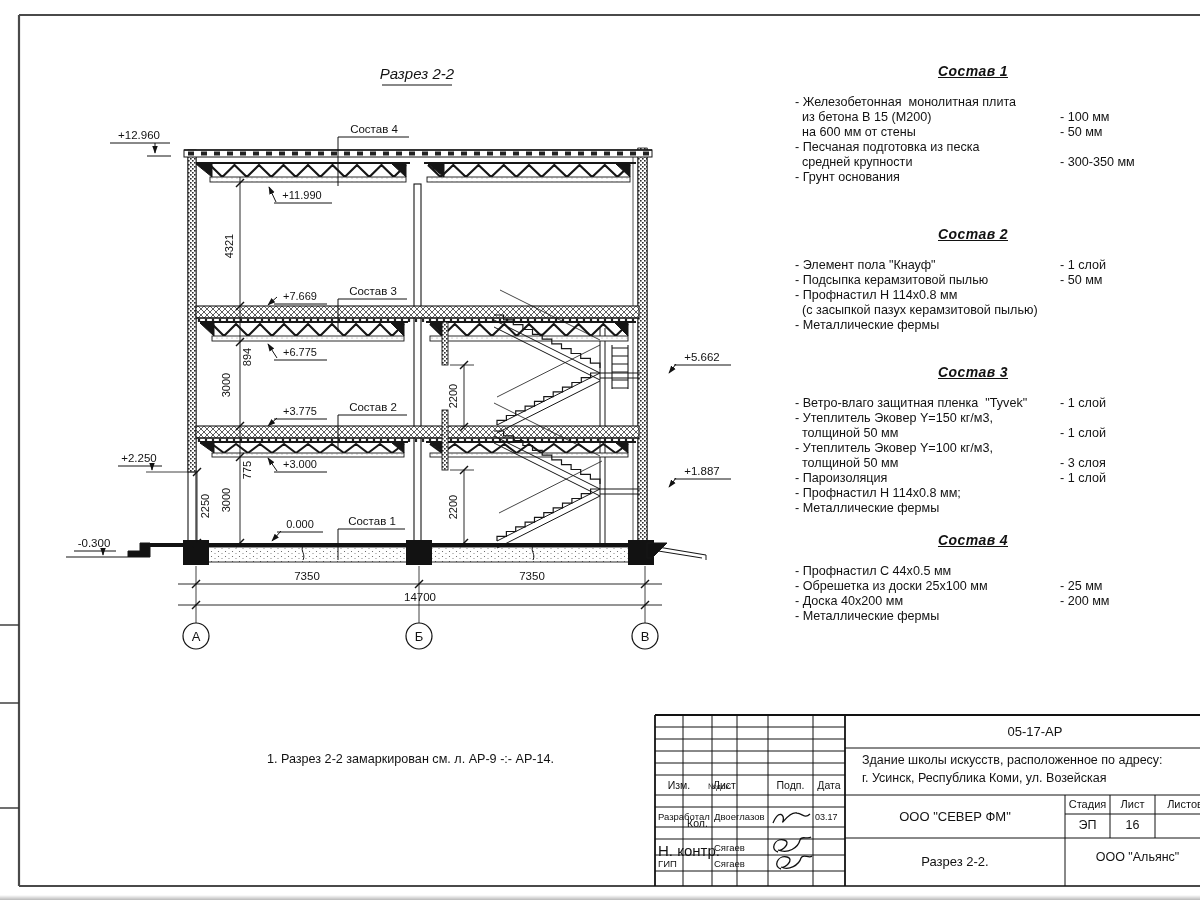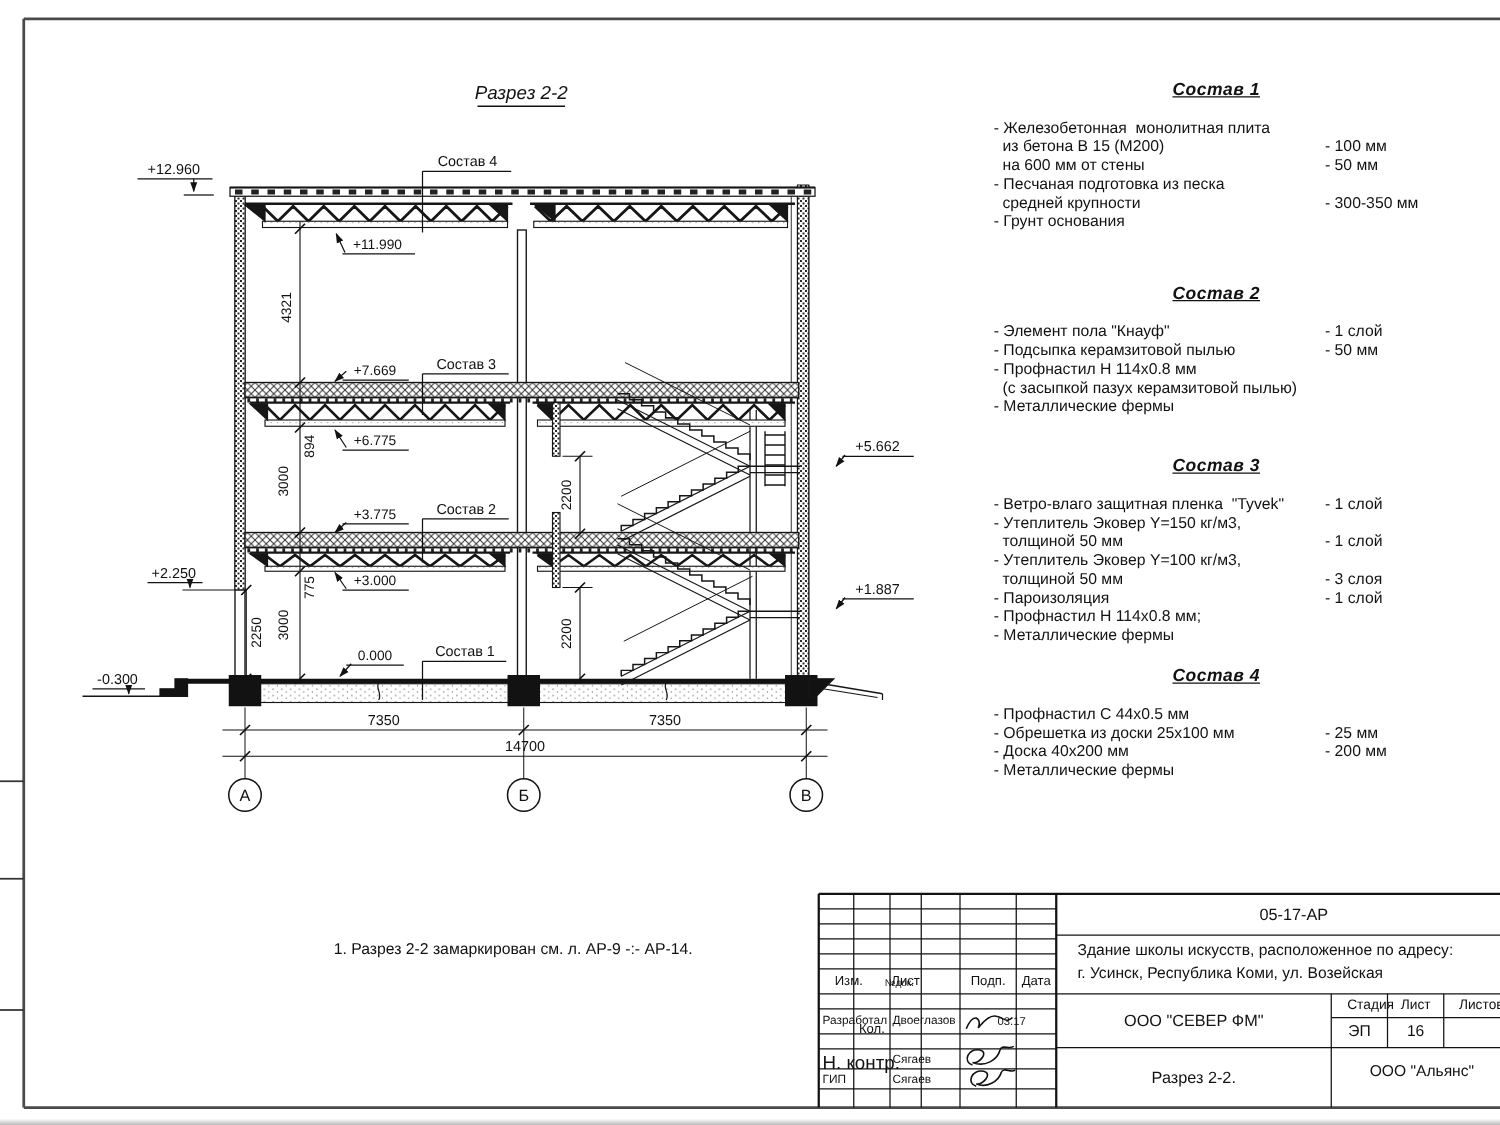--- a/index.html
+++ b/index.html
@@ -466,31 +466,31 @@
 
 <div class="tb c" style="left:655px;top:779px;width:48px;font-size:10.5px">Изм.</div>
 <div class="tb c" style="left:683px;top:817px;width:29px;font-size:10.5px">Кол.</div>
 <div class="tb c" style="left:712px;top:779px;width:25px;font-size:10.5px">Лист</div>
 <div class="tb c" style="left:704px;top:782px;width:31px;font-size:8px">№док.</div>
 <div class="tb c" style="left:768px;top:779px;width:45px;font-size:10.5px">Подп.</div>
 <div class="tb c" style="left:813px;top:779px;width:32px;font-size:10.5px">Дата</div>
 
 <div class="tb" style="left:658px;top:811px;font-size:9.5px">Разработал</div>
 <div class="tb" style="left:714px;top:811px;font-size:9.5px">Двоеглазов</div>
-<div class="tb c" style="left:798px;top:812px;width:16px;font-size:9px">03.17</div>
+<div class="tb c" style="left:815px;top:812px;width:16px;font-size:9px">03.17</div>
 <div class="tb" style="left:658px;top:842px;font-size:15px">Н. контр.</div>
 <div class="tb" style="left:714px;top:842px;font-size:9.5px">Сягаев</div>
 <div class="tb" style="left:658px;top:858px;font-size:9.5px">ГИП</div>
 <div class="tb" style="left:714px;top:858px;font-size:9.5px">Сягаев</div>
 
 <div class="tb c" style="left:845px;top:724px;width:380px;font-size:13px">05-17-АР</div>
 <div class="tb" style="left:862px;top:753px;font-size:12.5px">Здание школы искусств, расположенное по адресу:</div>
 <div class="tb" style="left:862px;top:771px;font-size:12.5px">г. Усинск, Республика Коми, ул. Возейская</div>
 <div class="tb c" style="left:845px;top:809px;width:220px;font-size:13px">ООО "СЕВЕР ФМ"</div>
-<div class="tb c" style="left:1065px;top:798px;width:63px;font-size:11px">Стадия</div>
+<div class="tb c" style="left:1065px;top:798px;width:45px;font-size:11px">Стадия</div>
 <div class="tb c" style="left:1110px;top:798px;width:45px;font-size:11px">Лист</div>
 <div class="tb c" style="left:1155px;top:798px;width:60px;font-size:11px">Листов</div>
 <div class="tb c" style="left:1065px;top:818px;width:45px;font-size:12.5px">ЭП</div>
 <div class="tb c" style="left:1110px;top:818px;width:45px;font-size:12.5px">16</div>
 <div class="tb c" style="left:845px;top:854px;width:220px;font-size:13px">Разрез 2-2.</div>
 <div class="tb c" style="left:1065px;top:850px;width:145px;font-size:12.5px">ООО "Альянс"</div>
 
 <div id="paper-edge"></div>
 
 </body></html>

